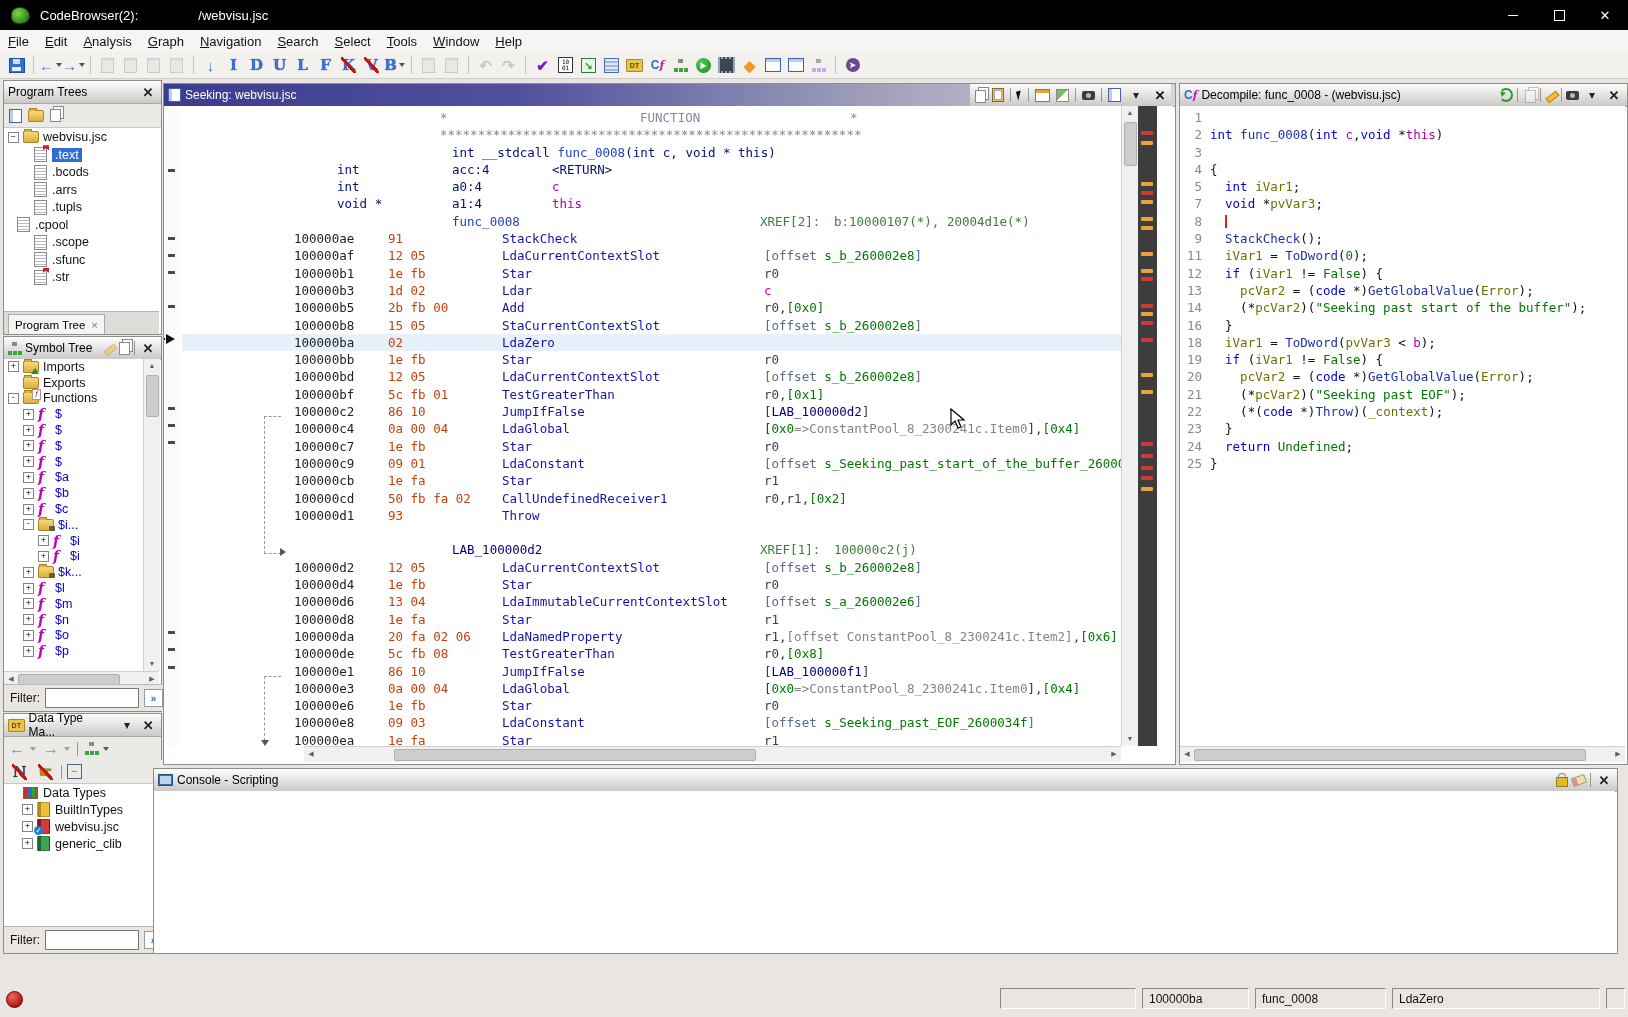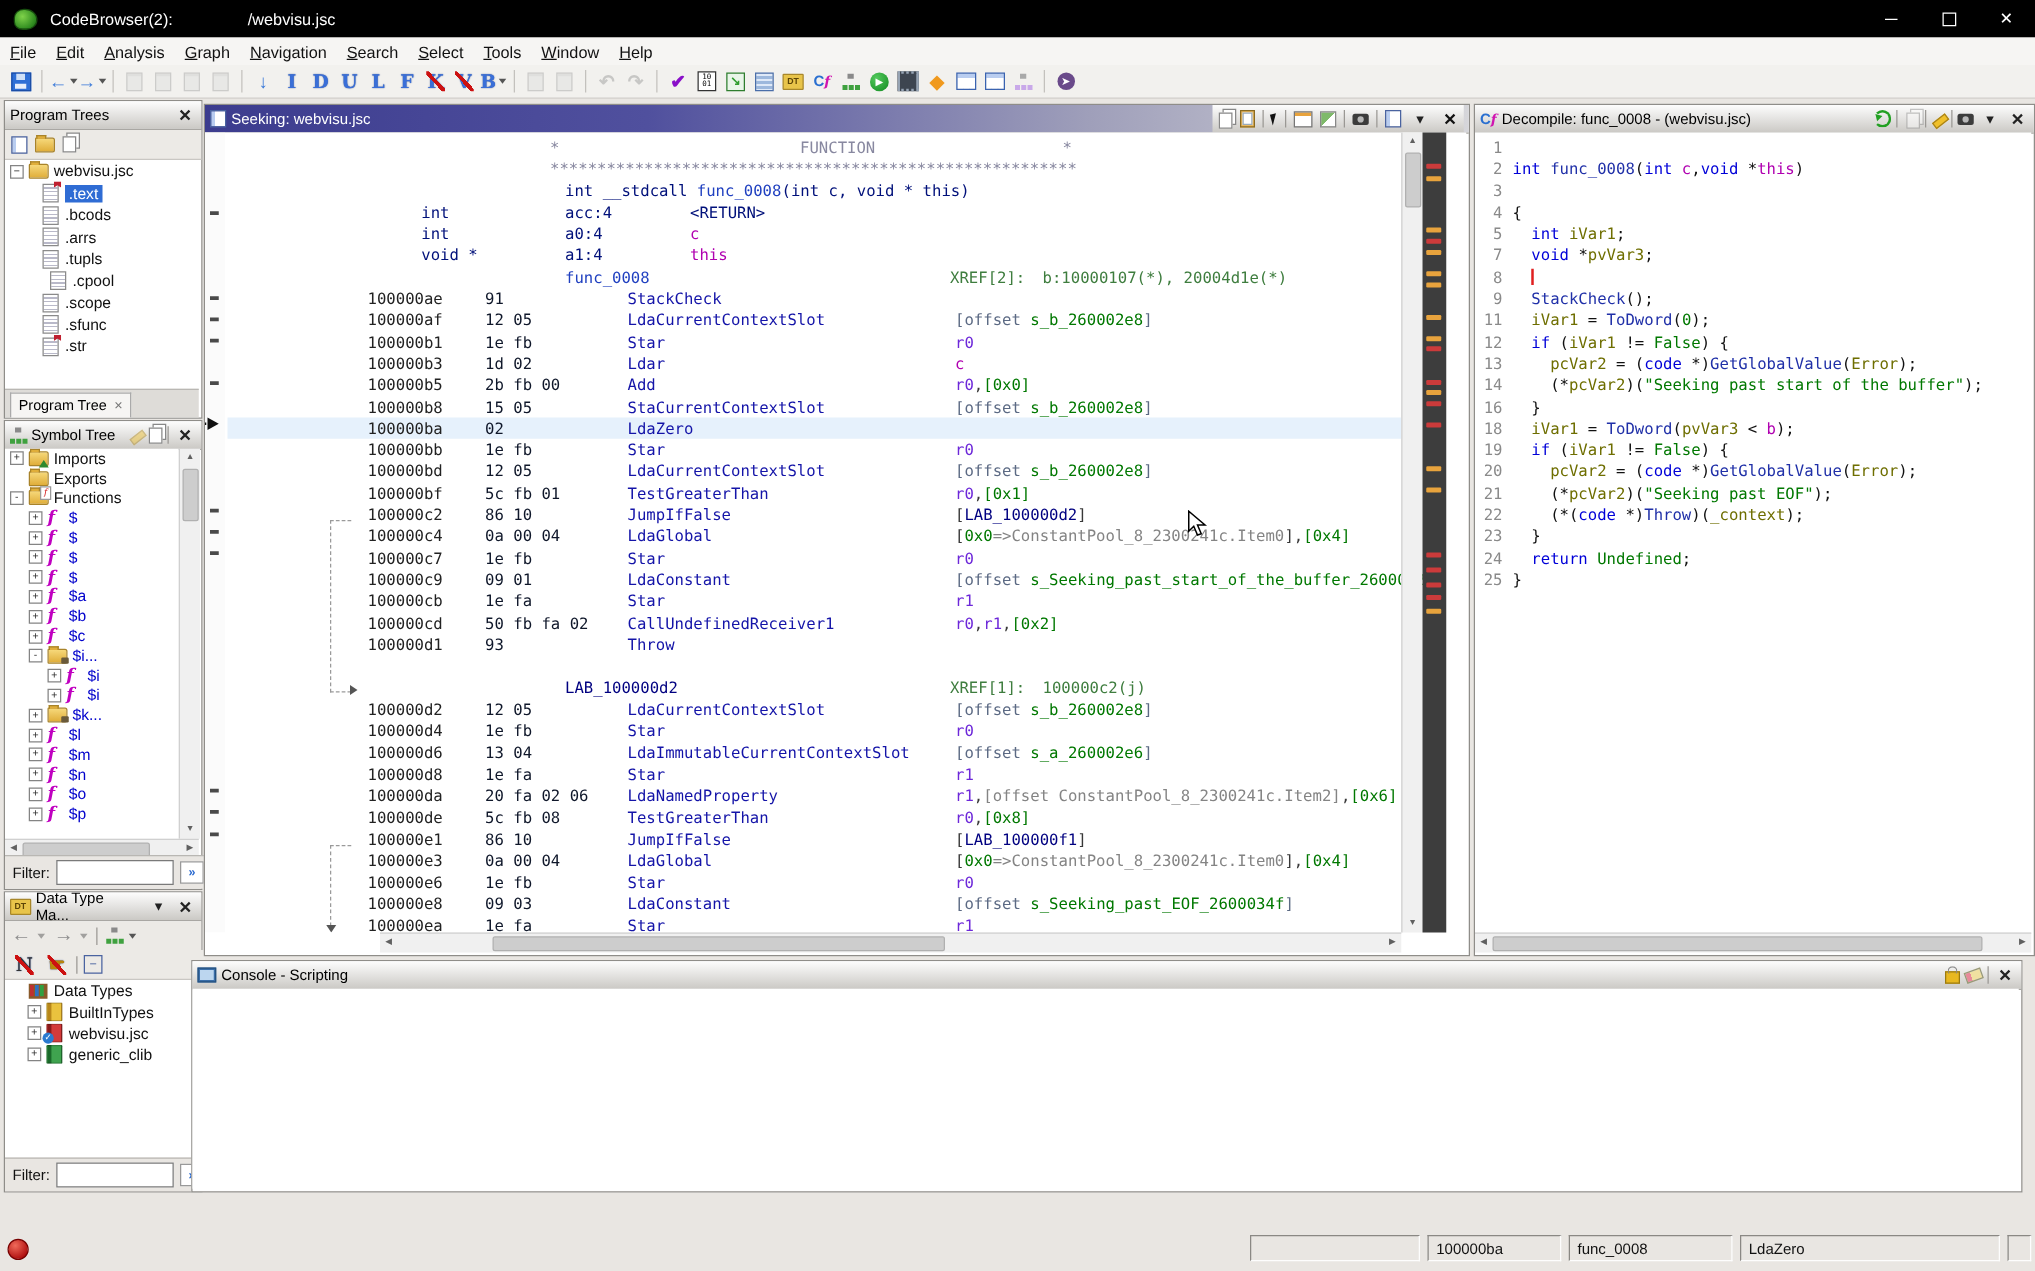--- a/index.html
+++ b/index.html
@@ -149,32 +149,32 @@
   .filter-btn{width:17px;height:16px;background:#fff;border:1px solid #999;color:#2a6ad0;
               font-size:10px;font-weight:bold;display:flex;align-items:center;justify-content:center}
 
   
   .mono{font-family:"DejaVu Sans Mono",monospace;font-size:12.5px}
   .lst-body{position:absolute;left:0;top:22px;width:1009px;height:640px;background:#fff;overflow:hidden}
   .lst-content{position:absolute;left:18px;top:3px;width:939px}
   .lst-line{position:relative;height:17.3px;line-height:17.3px;white-space:pre}
   .lst-line span{position:absolute;top:0}
   .s-addr{left:112px;color:#222}
-  .s-bytes{left:206px;color:#0f172a}
+  .s-bytes{left:206px;color:#c2410c}
   .s-mn{left:320px;color:#1414a8}
   .s-lab{left:270px;color:#000080}
   .s-cmt{left:258px;color:#8888a0}
   .s-fnc{left:458px;color:#8888a0}
   .s-cst2{left:668px;color:#8888a0}
   .s-pt{left:155px;color:#00107a}
   .s-ps{left:270px;color:#00107a}
   .s-pn{left:370px}
   .s-xl{left:578px;color:#3e7d3e}
   .s-xr{left:652px;color:#3e7d3e}
-  .c-reg{color:#6d28d9}.c-var{color:#b000b0}.c-num{color:#007800}.c-ref{color:#007800}
+  .c-reg{color:#404040}.c-var{color:#b000b0}.c-num{color:#007800}.c-ref{color:#007800}
   .c-off{color:#5c6a84}.c-lab{color:#000080}.c-pool{color:#848484}.c-pln{color:#383838}
   .c-sg{color:#00107a}.c-fnb{color:#2040c0}
   .hl{background:#e6f1fc}
   .tick{position:absolute;width:7px;height:3px;background:#4a4a4a;left:4px}
   .curs-arrow{position:absolute;left:2px;width:0;height:0;border-top:5px solid transparent;
               border-bottom:5px solid transparent;border-left:9px solid #111}
   .curs-line{position:absolute;left:-7px;width:8px;height:2px;background:#111}
   .flow{position:absolute;border-left:1px dashed #9a9a9a;border-top:1px dashed #9a9a9a;
         border-bottom:1px dashed #9a9a9a;width:16px}
   .flow-ar-r{position:absolute;width:0;height:0;border-top:4px solid transparent;
@@ -375,21 +375,21 @@
         <span>.bcods</span>
       </div>
       <div class="trow" style="height: 17.5px; padding-left: 30px;">
         <span class="page"></span>
         <span>.arrs</span>
       </div>
       <div class="trow" style="height: 17.5px; padding-left: 30px;">
         <span class="page"></span>
         <span>.tupls</span>
       </div>
-      <div class="trow" style="height: 17.5px; padding-left: 36px;">
+      <div class="trow" style="height: 17.5px; padding-left: 13px;">
         <span class="page"></span>
         <span>.cpool</span>
       </div>
       <div class="trow" style="height: 17.5px; padding-left: 30px;">
         <span class="page"></span>
         <span>.scope</span>
       </div>
       <div class="trow" style="height: 17.5px; padding-left: 30px;">
         <span class="page"></span>
         <span>.sfunc</span>

